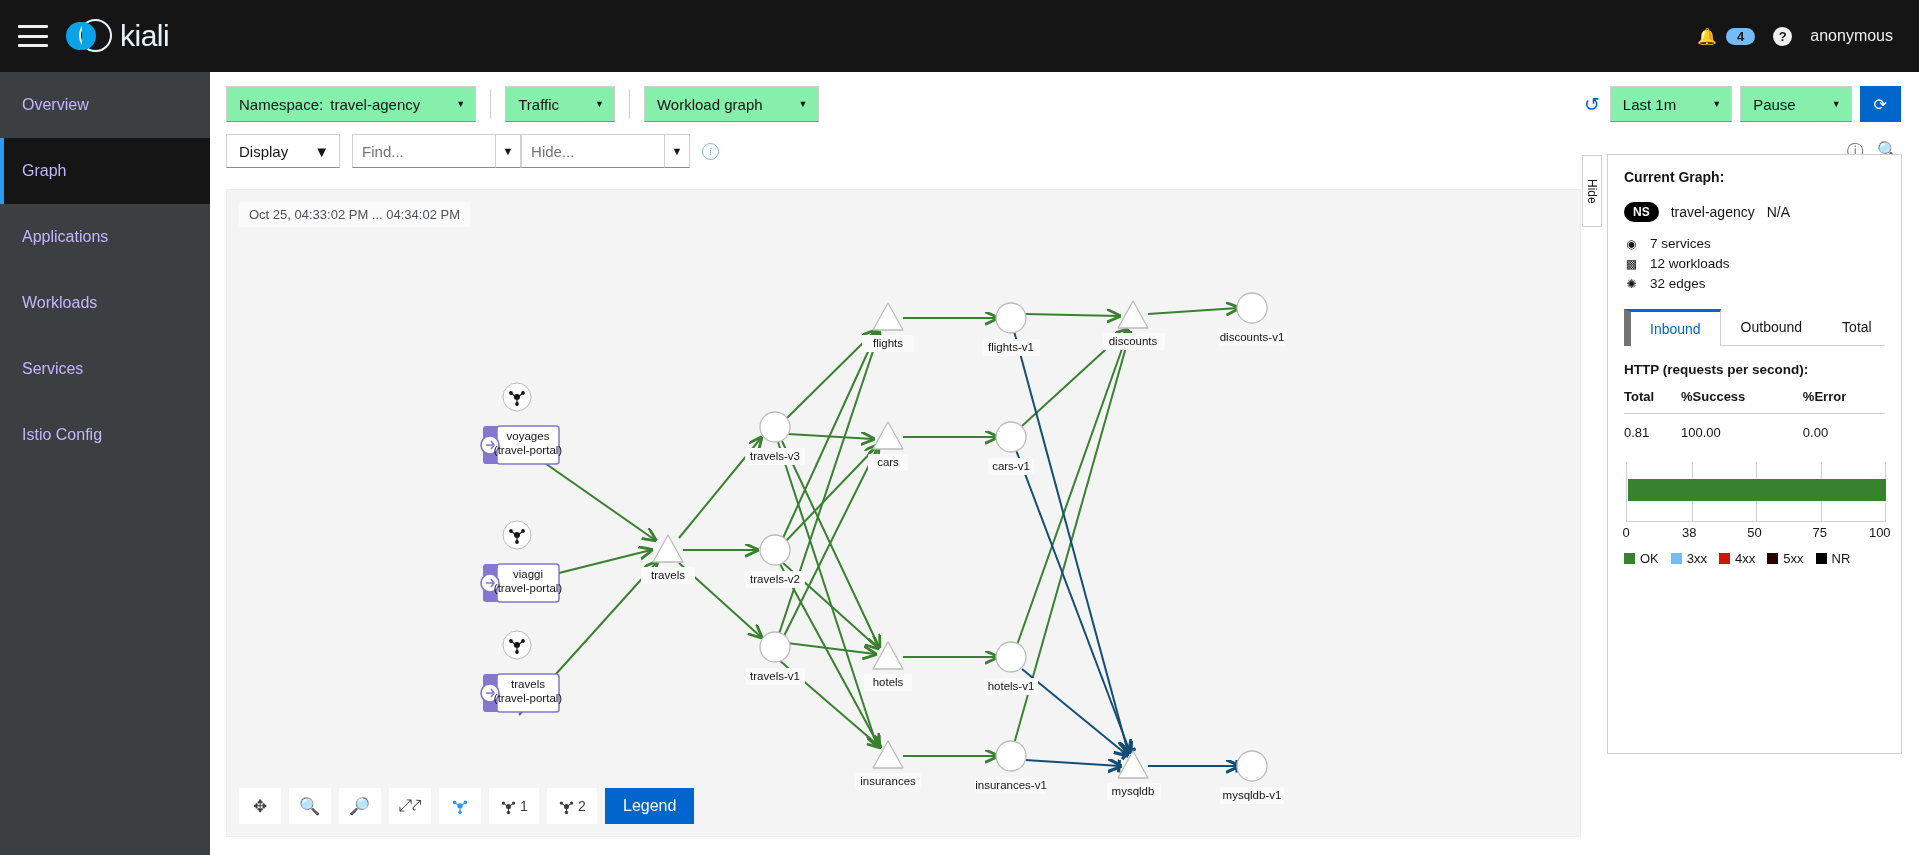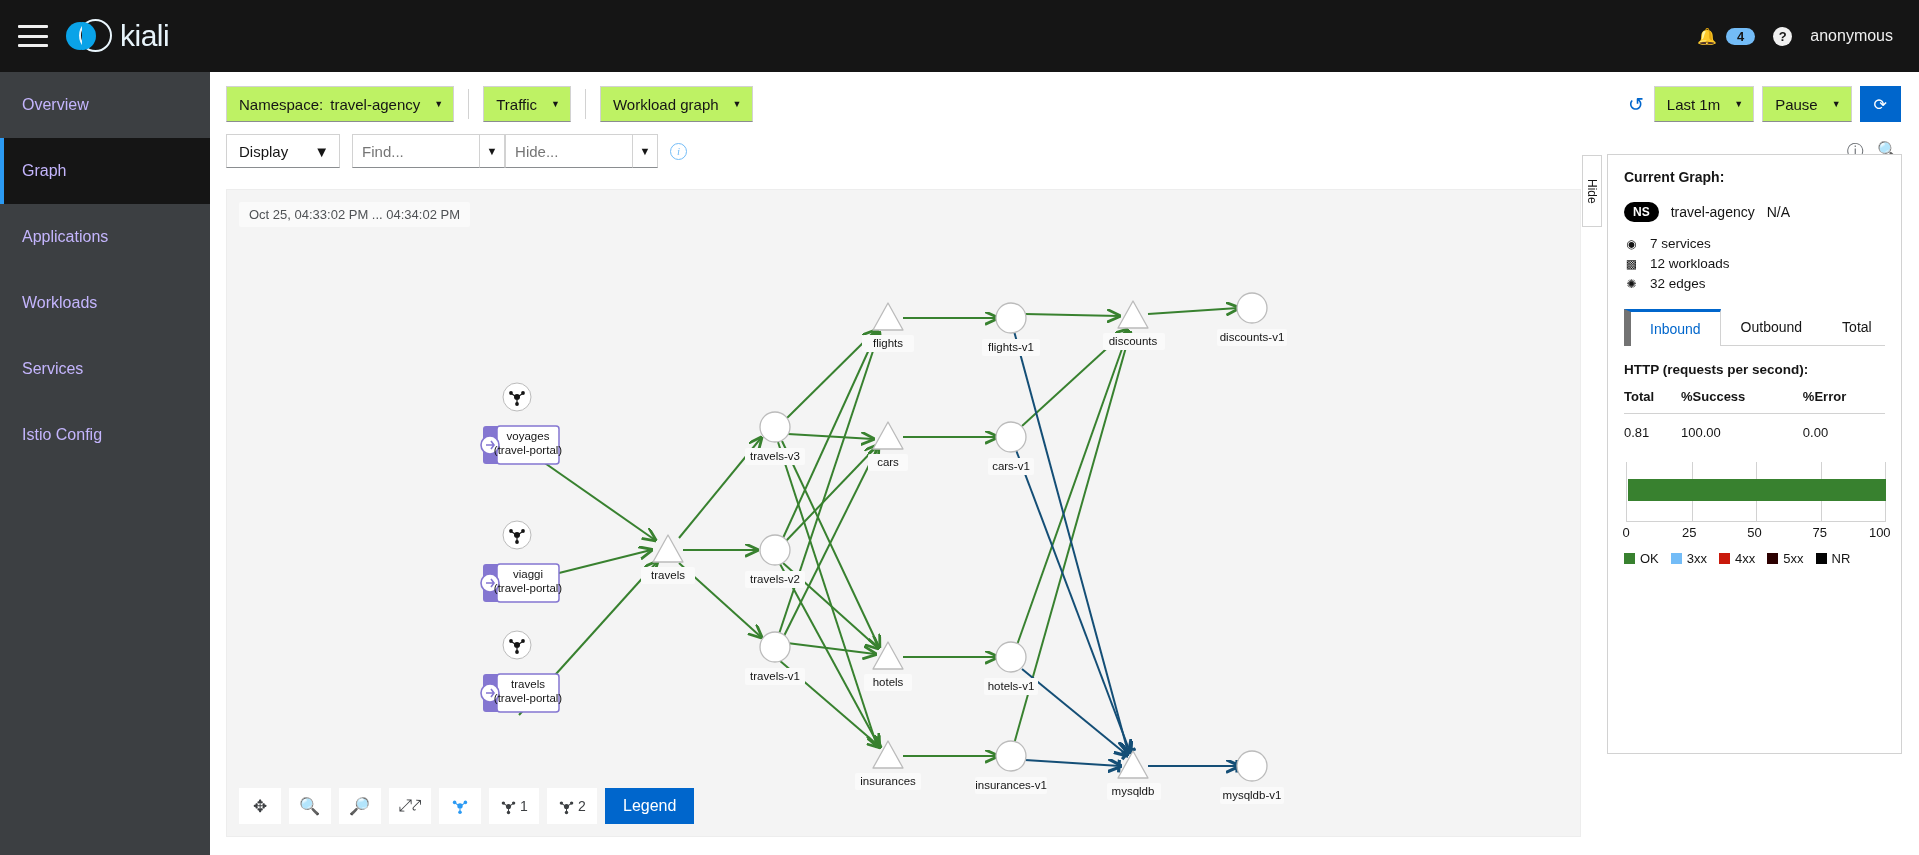--- a/index.html
+++ b/index.html
@@ -72,36 +72,36 @@
 
   
   .main {
     position:absolute; top:72px; left:210px; width:1709px; height:783px;
     background:#fff;
   }
   .toolbar-row {
     display:flex; align-items:center; padding: 14px 16px 0 16px; gap: 0;
   }
   .select-box {
-    border:1px solid #d2d2d2; border-bottom:1px solid #8a8d90; background:#bef264;
-    height: 36px; display:flex; align-items:center; gap: 14px;
+    border:1px solid #d2d2d2; border-bottom:1px solid #8a8d90; background:#86efac;
+    height: 36px; display:flex; align-items:center; gap: 36px;
     padding: 0 10px 0 12px; font-size: 15px; cursor:pointer; color:#151515;
   }
   .select-box .caret { font-size:9px; color:#151515; }
   .divider-v { width:1px; height: 30px; background:#d2d2d2; margin: 0 14px; }
 
   .second-row { display:flex; align-items:center; padding: 12px 16px 0 16px; }
   .btn-display {
     border:1px solid #d2d2d2; border-bottom-color:#8a8d90; background:#fff;
     height:34px; display:flex;align-items:center;gap:26px;padding:0 10px 0 12px;
     font-size:15px;cursor:pointer;
   }
   .input-group { display:flex; height:34px; margin-left: 12px; }
   .txt-input {
-    width:128px; border:1px solid #d2d2d2; border-bottom-color:#8a8d90; background:#fff;
+    width:144px; border:1px solid #d2d2d2; border-bottom-color:#8a8d90; background:#fff;
     font-size:15px; color:#6a6e73; padding: 0 9px; outline:none;
     font-family:"Liberation Sans",sans-serif;
   }
   .drop-btn {
     width:25px; border:1px solid #d2d2d2; border-left:none; border-bottom-color:#8a8d90;
     background:#fff; display:flex;align-items:center;justify-content:center;
     font-size:11px; cursor:pointer;
   }
   .info-i {
     margin-left:12px; width:17px;height:17px;border-radius:50%;
@@ -611,21 +611,21 @@
         <div class="bc-plot">
           <div class="bc-grid" style="left:25%"></div>
           <div class="bc-grid" style="left:50%"></div>
           <div class="bc-grid" style="left:75%"></div>
           <div class="bc-grid" style="left:100%"></div>
           <div class="bc-bar" id="ok-bar" style="width: 100%; background: rgb(56, 129, 47);"></div>
           <div class="bc-base"></div>
         </div>
         <div class="bc-axis">
           <span class="bc-tick" style="left:2px">0</span>
-          <span class="bc-tick" style="left:25%">25</span>
+          <span class="bc-tick" style="left:25%">38</span>
           <span class="bc-tick" style="left:50%">50</span>
           <span class="bc-tick" style="left:75%">75</span>
           <span class="bc-tick" style="left:98%">100</span>
         </div>
         <div class="legend-row">
           <span class="lg">
             <i class="swatch" style="background:#38812f"></i>
             <span>OK</span>
           </span>
           <span class="lg">

